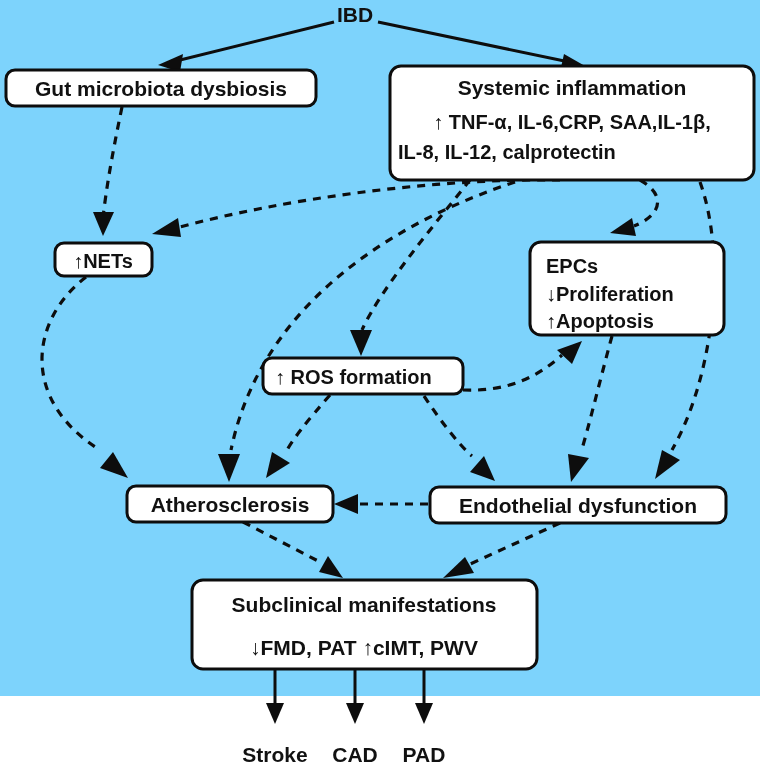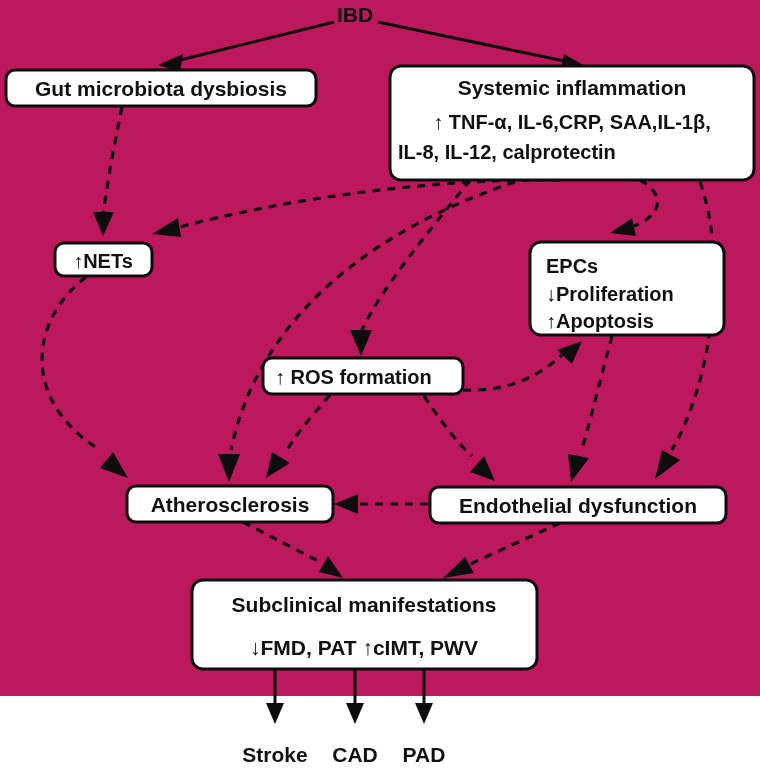--- a/index.html
+++ b/index.html
@@ -11,21 +11,21 @@
   body {
     width: 760px;
     height: 772px;
     font-family: "Liberation Sans", sans-serif;
     overflow: hidden;
   }
   #diagram-root {
     position: relative;
     width: 760px;
     height: 696px;
-    background: #be185d;
+    background: #7dd3fc;
   }
   svg#flow {
     position: absolute;
     top: 0;
     left: 0;
     width: 760px;
     height: 772px;
   }
   .node-box {
     fill: #ffffff;

